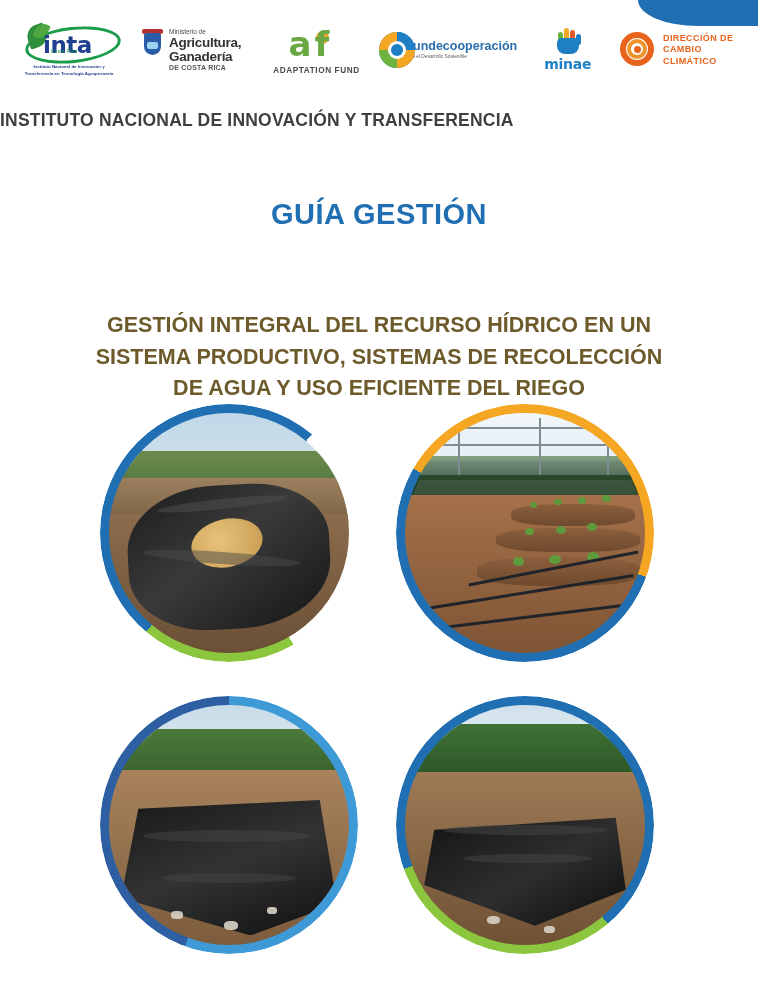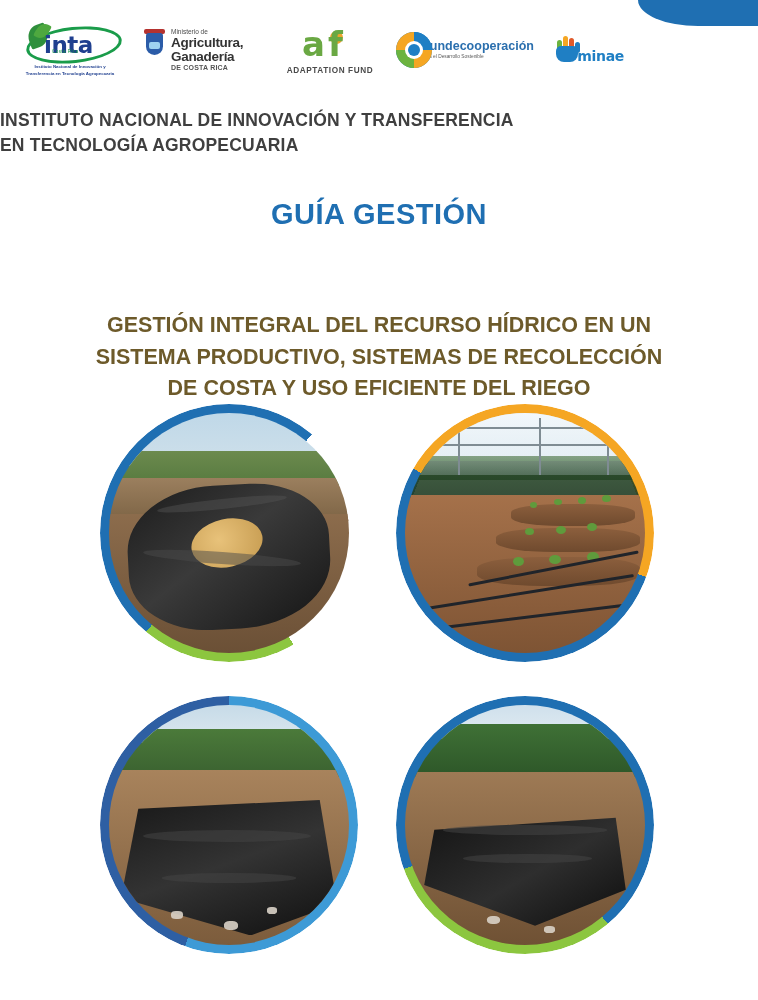--- a/index.html
+++ b/index.html
@@ -247,22 +247,22 @@
     width: 12px; height: 12px; border-radius: 50%;
     background: #1f7fc4;
   }
   .fun-text { line-height: 1.1; }
   .fun-name { font-size: 12.5px; font-weight: bold; color: #2b6fae; }
   .fun-tag { font-size: 4.8px; color: #5b5b5b; }
 
   
   .logo-minae {
     width: 74px;
-    flex-direction: row;
-    align-items: flex-end;
+    flex-direction: column;
+    align-items: center;
   }
   .minae-hand {
     width: 34px;
     height: 28px;
     position: relative;
   }
   .minae-palm {
     position: absolute;
     left: 6px; top: 10px;
     width: 22px; height: 16px;
@@ -557,33 +557,43 @@
     <div class="minae-hand">
       <div class="fing f1"></div>
         <div class="fing f2"></div>
       <div class="fing f3"></div>
         <div class="fing f4"></div>
       <div class="minae-palm"></div>
     </div>
     <div class="minae-word">minae</div>
   </div>
 
+  <div class="logo logo-dcc">
+    <div class="dcc-mark">
+      <div class="dcc-ring"></div>
+      <div class="dcc-ring2"></div>
+      <div class="dcc-core"></div>
+    </div>
+    <div class="dcc-text">
+      <div class="dcc-l1">DIRECCIÓN DE</div>
+      <div class="dcc-l2">CAMBIO CLIMÁTICO</div>
+    </div>
+  </div>
 </div>
 
 <div class="institution">
   <div>INSTITUTO NACIONAL DE INNOVACIÓN Y TRANSFERENCIA</div>
-  <div>EN TECNOLOGÍA AGROPECUARIA</div>
 </div>
 
 <div class="guide-type">GUÍA GESTIÓN</div>
 
 <div class="doc-title">
   <div>GESTIÓN INTEGRAL DEL RECURSO HÍDRICO EN UN</div>
   <div>SISTEMA PRODUCTIVO, SISTEMAS DE RECOLECCIÓN</div>
-  <div>DE COSTA Y USO EFICIENTE DEL RIEGO</div>
+  <div>DE AGUA Y USO EFICIENTE DEL RIEGO</div>
 </div>
 
 <div class="cluster">
 
   <div class="node node-tl">
     <div class="ring ring-tl"></div>
     <div class="photo">
       <div class="ph">
         <div class="p1-sky"></div>
         <div class="p1-hill"></div>

